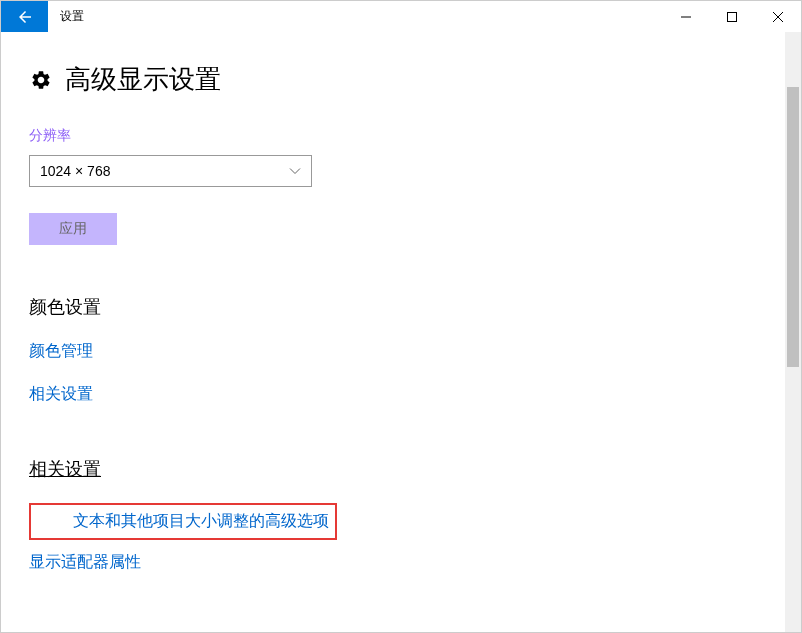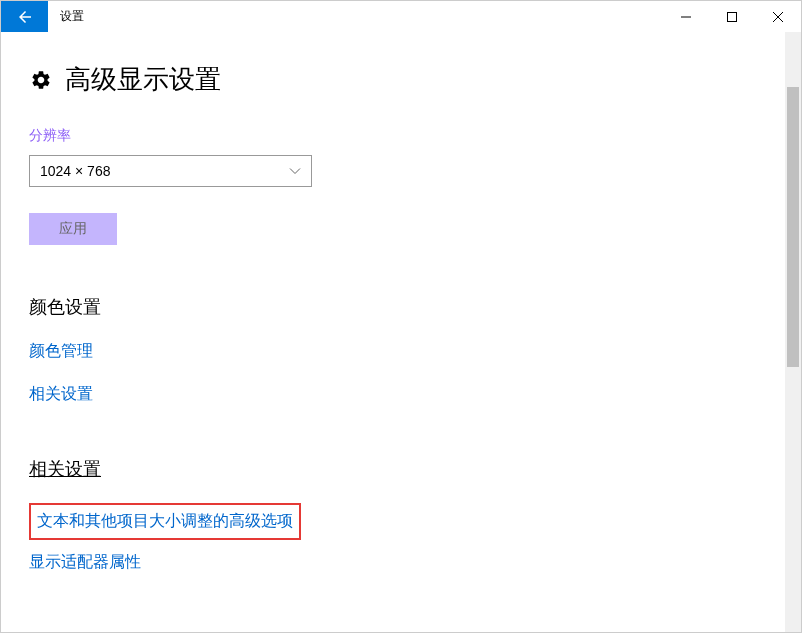--- a/index.html
+++ b/index.html
@@ -28,21 +28,21 @@
     
     .btn-row { display: flex; gap: 10px; margin-bottom: 50px; }
     .btn { width: 88px; height: 32px; background: #c4b5fd; border: none; font-size: 14px; color: #666; cursor: pointer; }
     
     .section-title { font-size: 18px; font-weight: 400; color: #000; margin-bottom: 22px; }
     
     .link { color: #0066cc; font-size: 16px; cursor: pointer; display: inline-block; margin-bottom: 22px; }
     .link-wrap { display: block; }
     
     .highlighted { display: inline-block; border: 2px solid #e53935; padding: 6px 6px; margin-bottom: 12px; }
-    .highlighted .link { margin-bottom: 0; }
+    .highlighted .link { margin-bottom: 0; margin-left: 36px; }
     
     .related-section { margin-top: 30px; text-decoration: underline; }
     
     .scrollbar { position: absolute; right: 0; top: 0; bottom: 0; width: 16px; background: #f0f0f0; }
     .scrollbar-thumb { position: absolute; left: 2px; right: 2px; background: #c0c0c0; }
   </style>
 </head>
 <body>
 
 <div class="titlebar">

